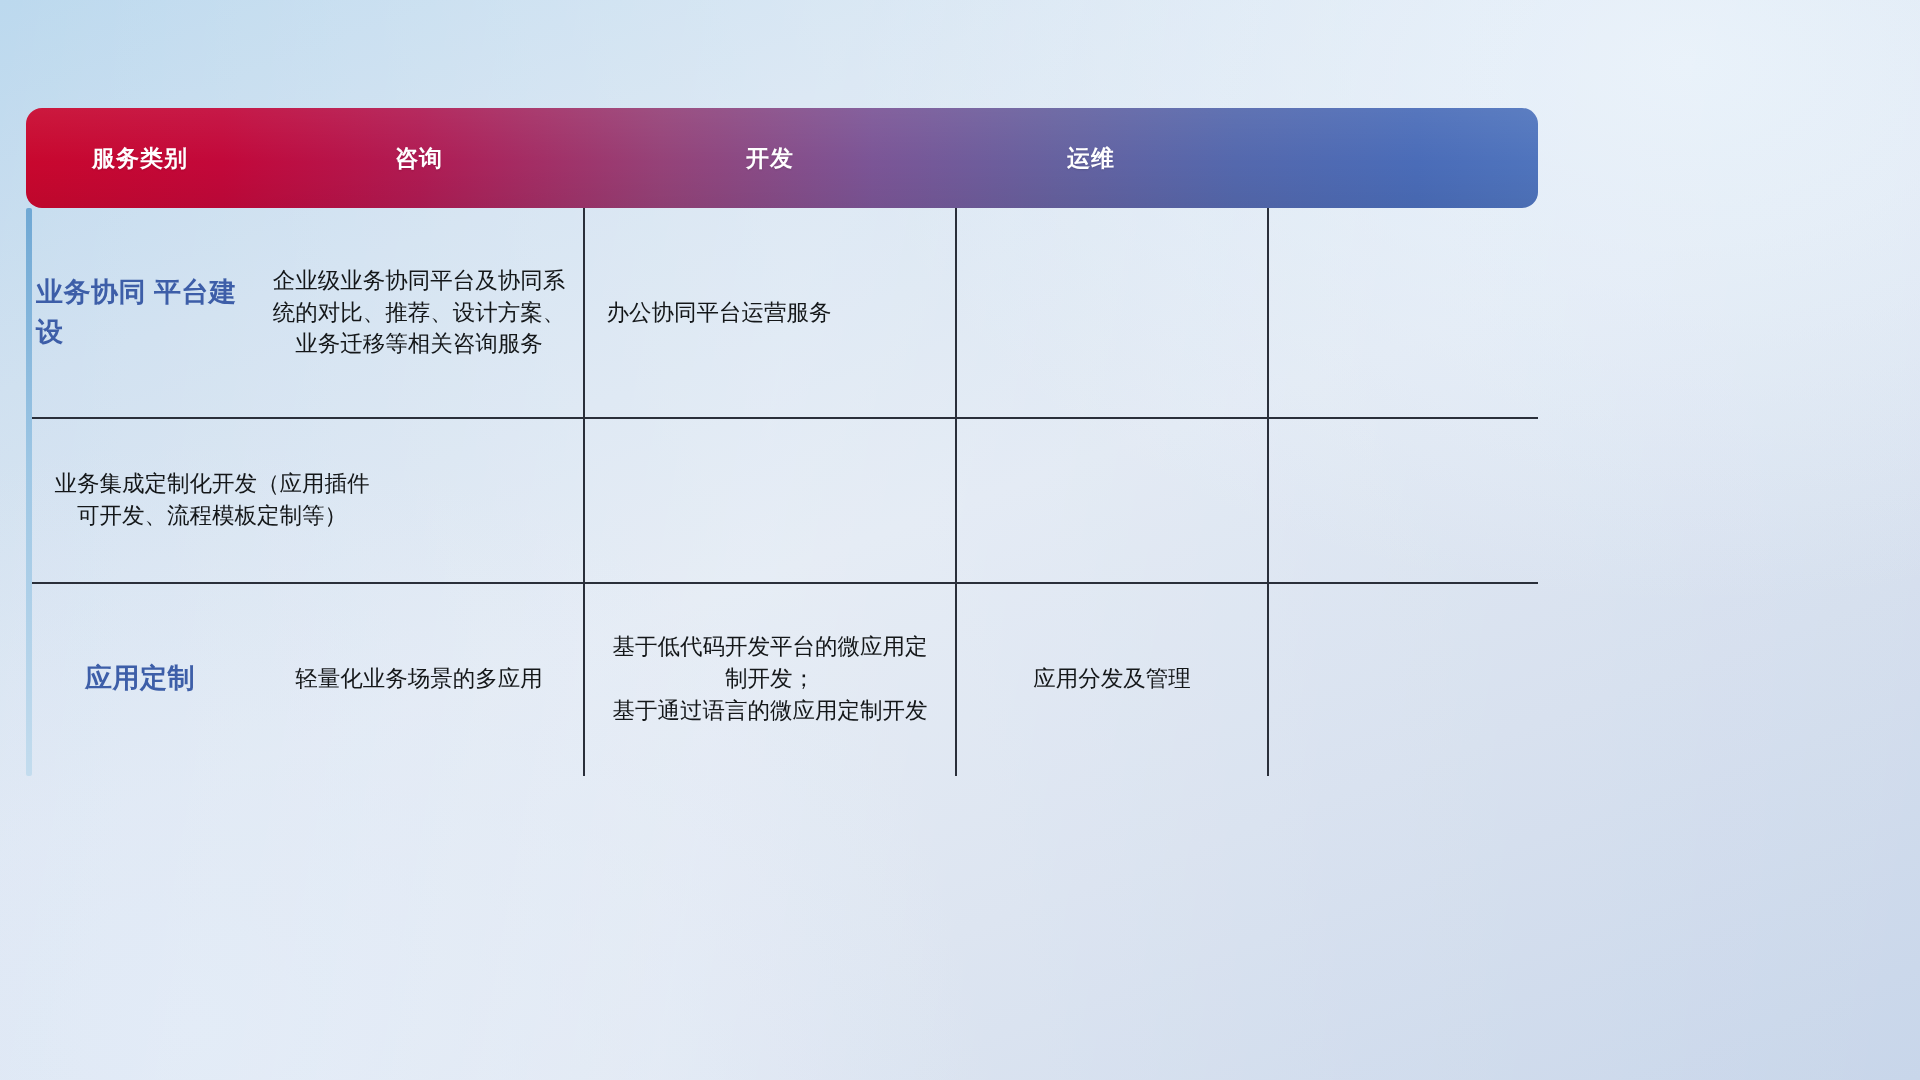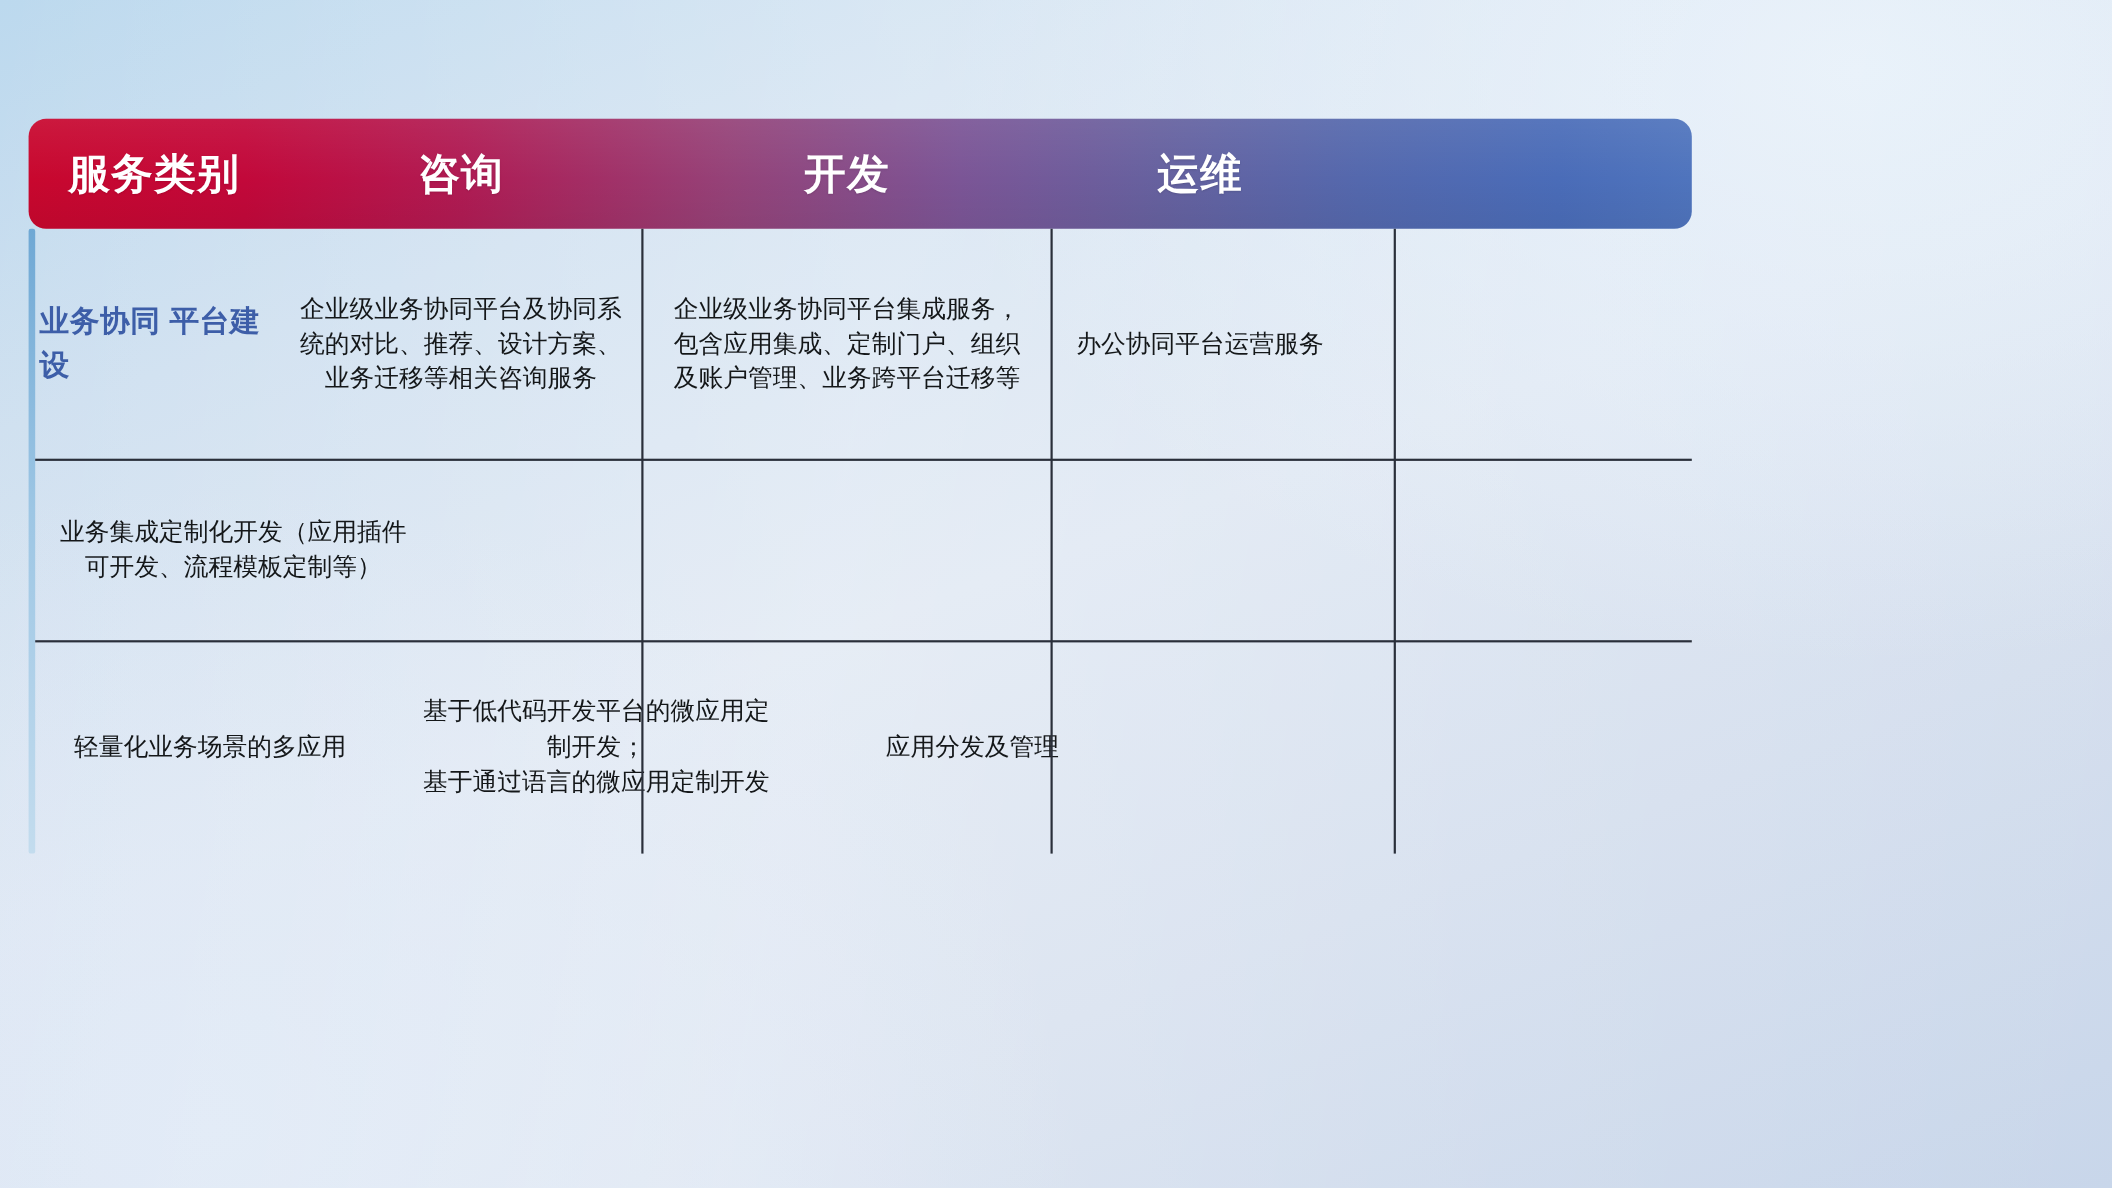--- a/index.html
+++ b/index.html
@@ -79,21 +79,21 @@
   .header-row::after {
     content:"";
     position:absolute;
     inset:0;
     background: linear-gradient(180deg, rgba(255,255,255,0.07) 0%, rgba(255,255,255,0) 55%, rgba(0,0,0,0.05) 100%);
     pointer-events:none;
   }
 
   .hcell {
     color: #ffffff;
-    font-size: 38px;
+    font-size: 23px;
     font-weight: bold;
     text-align: center;
     letter-spacing: 1px;
     position: relative;
     z-index: 1;
     text-shadow: 0 1px 2px rgba(0,0,0,0.12);
   }
 
   
   .c0 { width: 228px; }
@@ -196,44 +196,42 @@
       <div class="row row-1">
         <div class="cell c0">
           <span class="cat-label">业务协同
 平台建设</span>
         </div>
         <div class="cell c1">
           <span class="cell-text">企业级业务协同平台及协同系
 统的对比、推荐、设计方案、
 业务迁移等相关咨询服务</span>
         </div>
-        <div class="cell c2">
-          <span class="cell-text">企业级业务协同平台集成服务，
-包含应用集成、定制门户、组织
-及账户管理、业务跨平台迁移等</span>
-        </div>
         <div class="cell c4">
           <span class="cell-text">办公协同平台运营服务</span>
         </div>
       </div>
 
       <div class="row row-2">
         <div class="cell c2">
           <span class="cell-text">业务集成定制化开发（应用插件
 可开发、流程模板定制等）</span>
         </div>
         <div class="cell c3">
           <span class="cell-text"></span>
         </div>
         <div class="cell c4">
           <span class="cell-text"></span>
         </div>
       </div>
 
       <div class="row row-3">
+        <div class="cell c0">
+          <span class="cat-label">应用定制</span>
+        </div>
         <div class="cell c1">
           <span class="cell-text">轻量化业务场景的多应用</span>
         </div>
         <div class="cell c2">
           <span class="cell-text">基于低代码开发平台的微应用定
 制开发；
 基于通过语言的微应用定制开发</span>
         </div>
         <div class="cell c3">
           <span class="cell-text">应用分发及管理</span>

